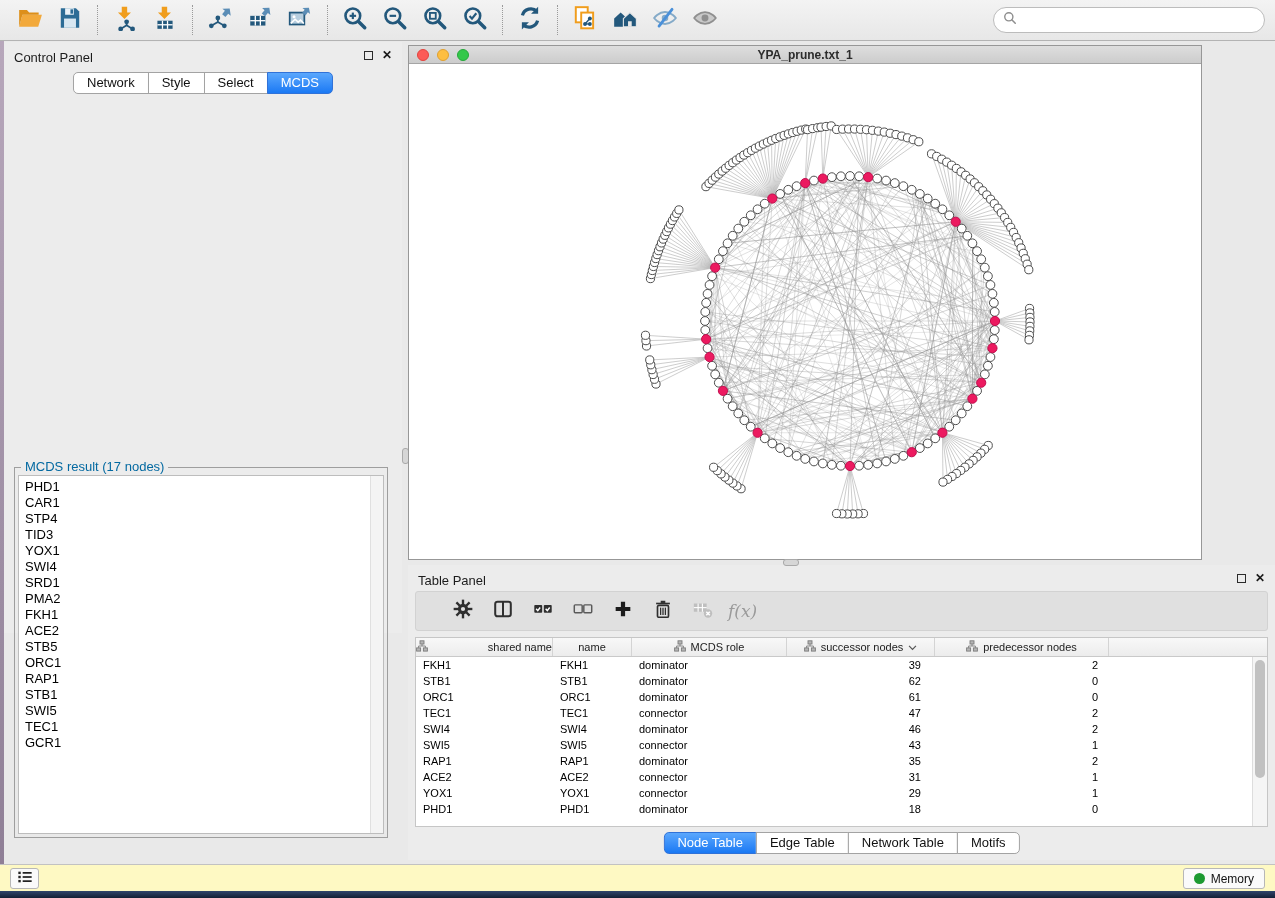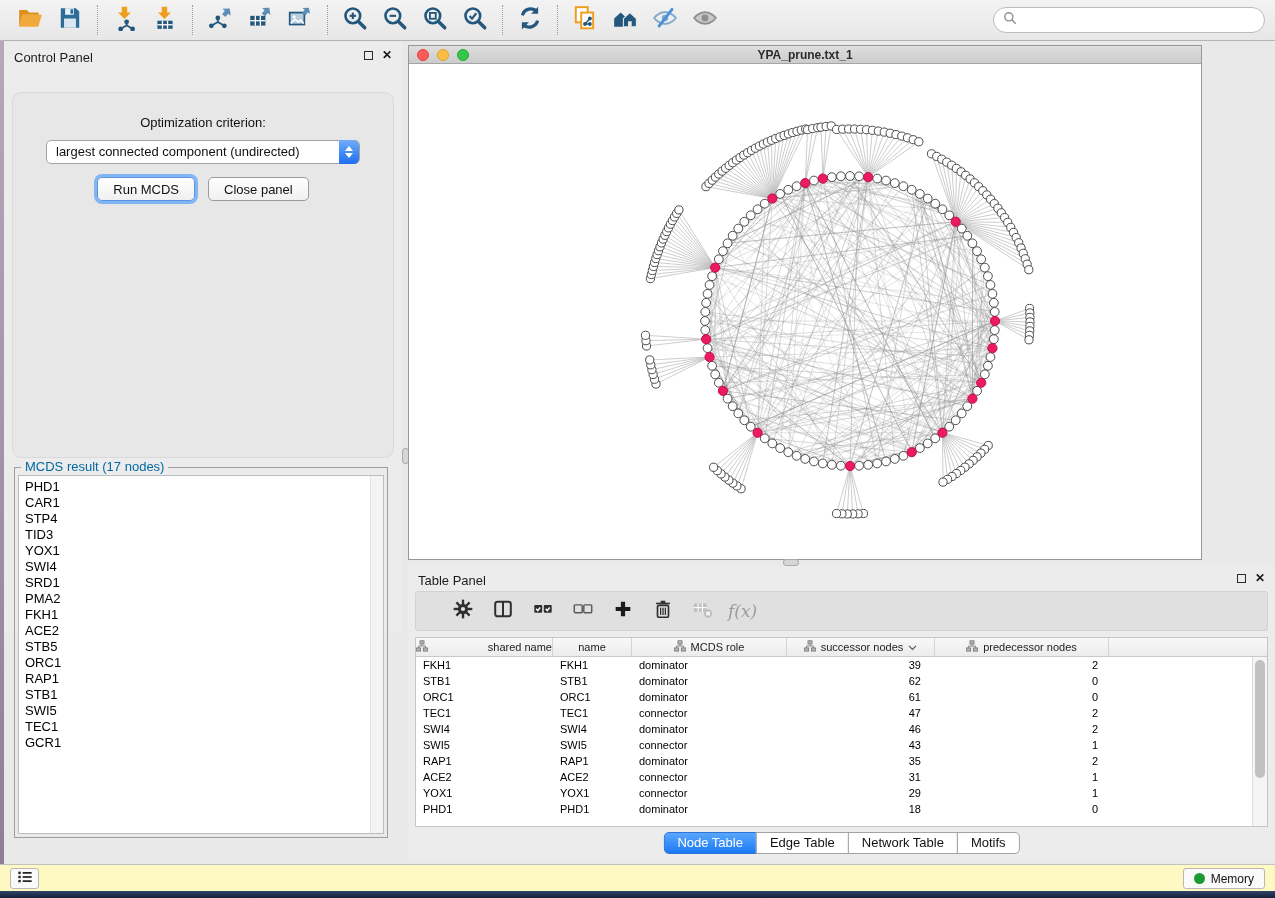--- a/index.html
+++ b/index.html
@@ -275,34 +275,26 @@
   </div>
 
   <div class="left-strip"></div>
 
   <div class="control-panel">
     <div class="panel-title">Control Panel</div>
     <div class="win-btns">
       <span class="float-box"></span>
       <span class="close-x">✕</span>
     </div>
-    <div class="cp-box">
-      <div class="opt-label">Optimization criterion:</div>
-      <div class="dropdown">
-        <span>largest connected component (undirected)</span>
-        <span class="dd-stepper">
-            <i class="dd-up"></i>
-            <i class="dd-down"></i>
-          </span>
+    <div class="seg cp-tabs" id="cp-tabs">
+        <div class="tab">Network</div>
+        <div class="tab">Style</div>
+        <div class="tab">Select</div>
+        <div class="tab active">MCDS</div>
       </div>
-      <div class="btn-row">
-        <button class="push-btn focus">Run MCDS</button>
-        <button class="push-btn">Close panel</button>
-      </div>
-    </div>
     <div class="mcds-group">
       <div class="mcds-legend">MCDS result (17 nodes)</div>
       <div class="mcds-list" id="mcds-list">
         <div class="mcds-scroll"></div>
       <div class="mcds-item" style="padding-top: 3px;">PHD1</div>
           <div class="mcds-item">CAR1</div>
           <div class="mcds-item">STP4</div>
           <div class="mcds-item">TID3</div>
           <div class="mcds-item">YOX1</div>
           <div class="mcds-item">SWI4</div>

